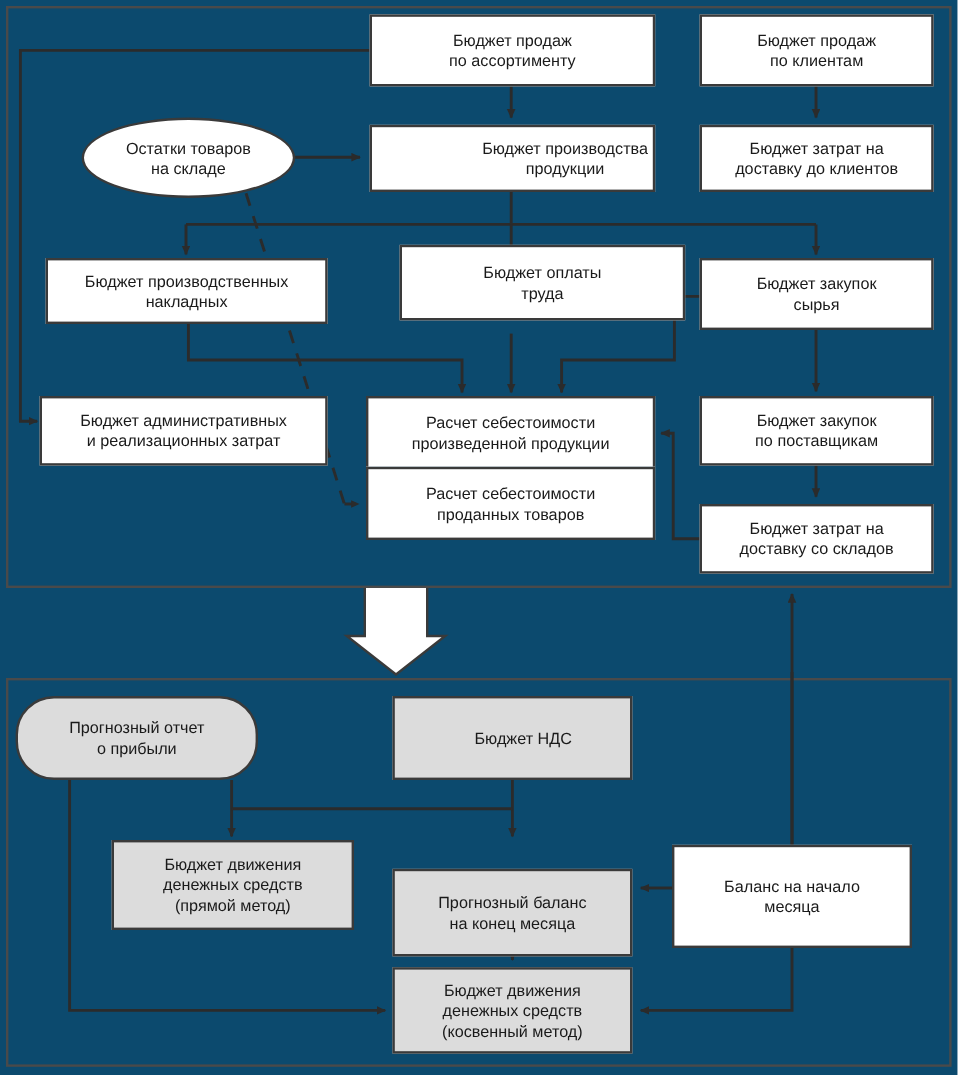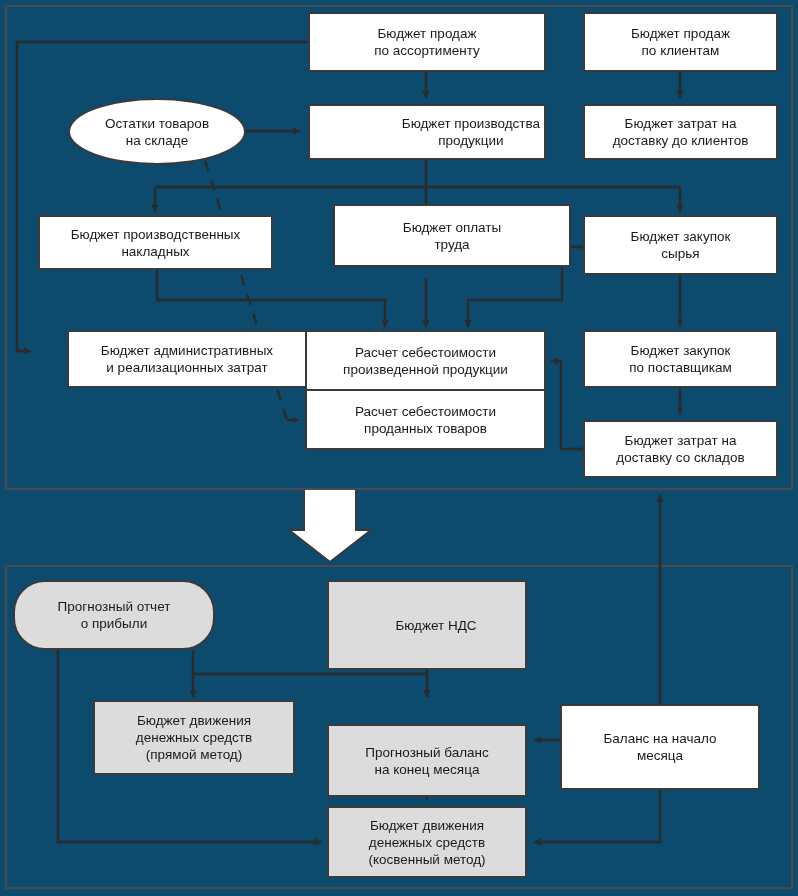--- a/index.html
+++ b/index.html
@@ -162,21 +162,21 @@
   <div class="node" style="left:308px; top:204px; width:238px; height:63px;margin-left:25px;">
     <span>Бюджет оплаты
 труда</span>
   </div>
 
   <div class="node" style="left:583px; top:215px; width:195px; height:60px;">
     <span>Бюджет закупок
 сырья</span>
   </div>
 
-  <div class="node" style="left:33px; top:330px; width:240px; height:58px;margin-left:34px;">
+  <div class="node" style="left:33px; top:330px; width:240px; height:58px;">
     <span>Бюджет административных
 и реализационных затрат</span>
   </div>
 
   <div class="node nobottom" style="left:305px; top:330px; width:241px; height:59px;">
     <span>Расчет себестоимости
 произведенной продукции</span>
   </div>
 
   <div class="node" style="left:305px; top:389px; width:241px; height:61px;">
@@ -192,21 +192,21 @@
   <div class="node" style="left:583px; top:420px; width:195px; height:58px;">
     <span>Бюджет затрат на
 доставку со складов</span>
   </div>
 
   <div class="node shaded" style="left:13px; top:580px; width:202px; height:70px;border-radius:32px;">
     <span>Прогнозный отчет
 о прибыли</span>
   </div>
 
-  <div class="node shaded" style="left:327px; top:580px; width:200px; height:90px;padding-left:22px;">
+  <div class="node shaded" style="left:327px; top:580px; width:200px; height:70px;padding-left:22px;">
     <span>Бюджет НДС</span>
   </div>
 
   <div class="node shaded" style="left:93px; top:700px; width:202px; height:75px;">
     <span>Бюджет движения
 денежных средств
 (прямой метод)</span>
   </div>
 
   <div class="node shaded" style="left:327px; top:724px; width:200px; height:73px;">

